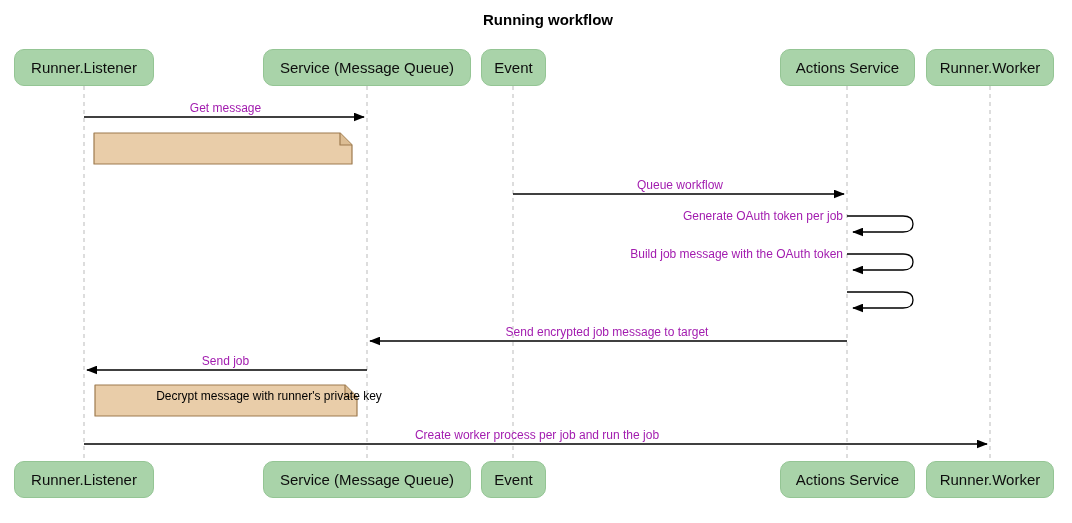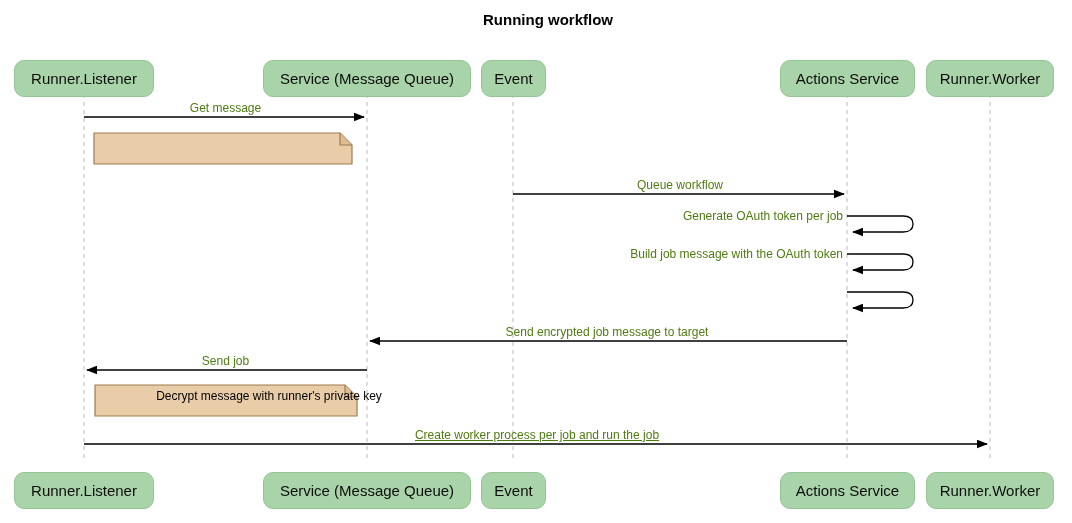--- a/index.html
+++ b/index.html
@@ -32,26 +32,25 @@
     background: #a9d3a9;
     border: 1px solid #94c594;
     border-radius: 10px;
     box-sizing: border-box;
     display: flex;
     align-items: center;
     justify-content: center;
     font-size: 15px;
     color: #0d0d0d;
     white-space: nowrap;
-    margin-top: 11px;
   }
   .msg {
     position: absolute;
     font-size: 12px;
-    color: #4d7c0f;
+    color: #a21caf;
     white-space: nowrap;
     line-height: 14px;
   }
   .msg.center { text-align: center; }
   .msg.rightal { text-align: right; }
   .note-text {
     position: absolute;
     font-size: 12px;
     color: #000000;
     display: flex;
@@ -132,17 +131,17 @@
   <div class="pbox" style="left:926px; top:461px; width:128px;">
       <span>Runner.Worker</span>
     </div>
 
   <div class="msg center" style="left:84px; top:101px; width:283px;">Get message</div>
   <div class="msg center" style="left:513px; top:178px; width:334px;">Queue workflow</div>
   <div class="msg rightal" style="right:229px; top:209px;">Generate OAuth token per job</div>
   <div class="msg rightal" style="right:229px; top:247px;margin-left:37px;">Build job message with the OAuth token</div>
   <div class="msg center" style="left:367px; top:325px; width:480px;">Send encrypted job message to target</div>
   <div class="msg center" style="left:84px; top:354px; width:283px;">Send job</div>
-  <div class="msg center" style="left:84px; top:428px; width:906px;text-decoration:underline;">Create worker process per job and run the job</div>
+  <div class="msg center" style="left:84px; top:428px; width:906px;">Create worker process per job and run the job</div>
 
   <div class="note-text" style="left:95px; top:385px; width:256px; height:21px;padding-left:46px;">Decrypt message with runner's private key</div>
 
 </div>
 
 </body></html>

